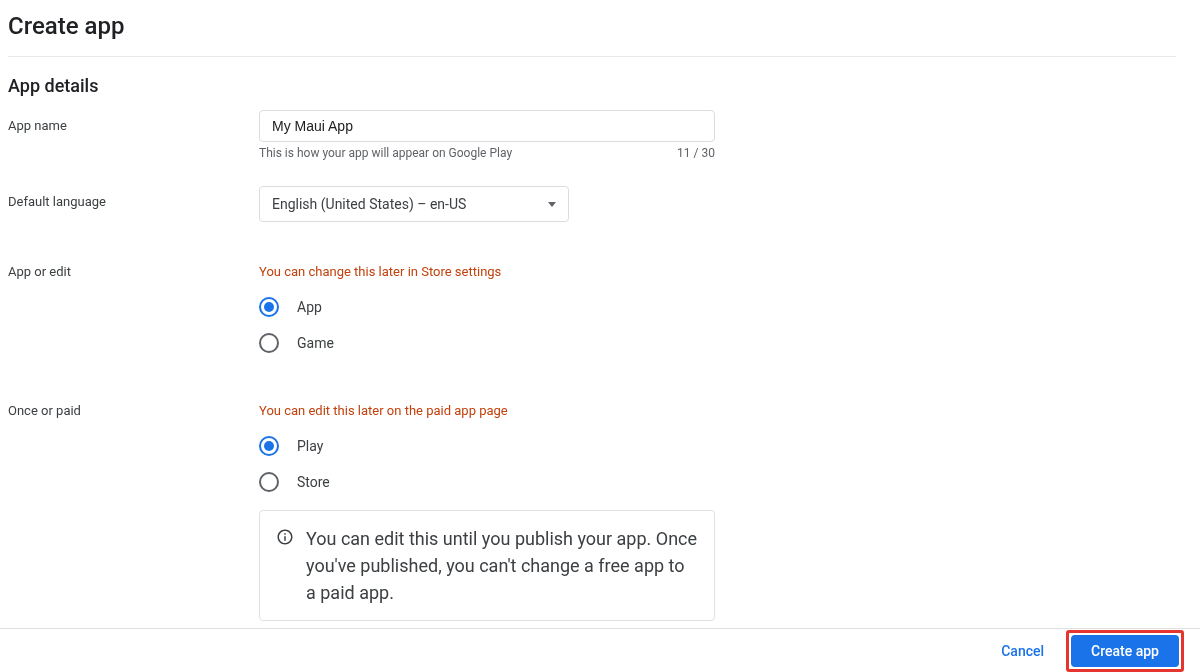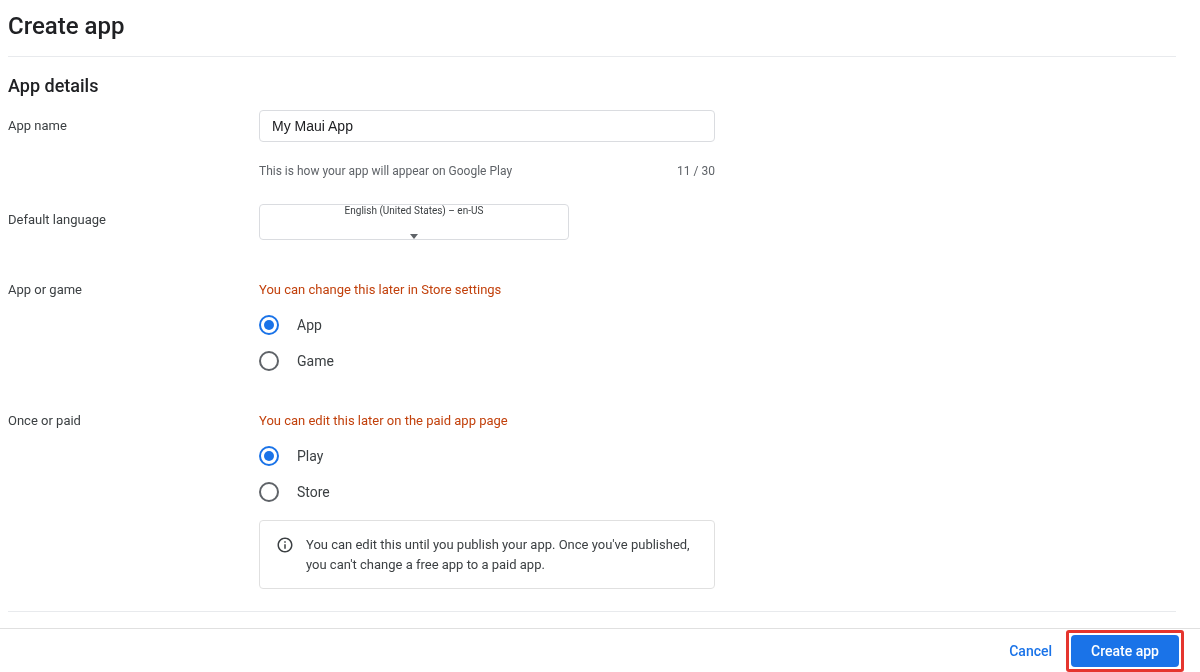--- a/index.html
+++ b/index.html
@@ -53,88 +53,87 @@
     border: 1px solid #dadce0;
     border-radius: 4px;
     font-size: 14px;
     color: #202124;
     outline: none;
   }
   .helper-row {
     width: 456px;
     display: flex;
     justify-content: space-between;
-    margin-top: 22px;
+    margin-top: 4px;
     font-size: 12px;
     color: #5f6368;
   }
   .select-box {
     width: 310px;
     height: 36px;
     border: 1px solid #dadce0;
     border-radius: 4px;
     display: flex;
     align-items: center;
     justify-content: space-between;
     padding: 0 12px;
-    font-size: 10px;
+    font-size: 14px;
     color: #3c4043;
     cursor: pointer;
-    flex-direction: column;
   }
   .caret {
     width: 0; height: 0;
     border-left: 4px solid transparent;
     border-right: 4px solid transparent;
     border-top: 5px solid #5f6368;
   }
   .hint-text { font-size: 13px; color: #c2410c; margin-bottom: 18px; }
   .radio-item { display: flex; align-items: center; margin-bottom: 16px; cursor: pointer; }
-  .radio-item:last-child { margin-bottom: 0; }
+  .radio-item:last-child { margin-bottom: 8px; }
   .radio-circle {
     width: 20px; height: 20px;
     border: 2px solid #5f6368;
     border-radius: 50%;
     margin-right: 18px;
     display: flex; align-items: center; justify-content: center;
   }
   .radio-circle.checked { border-color: #1a73e8; }
   .radio-circle.checked::after {
     content: ""; width: 10px; height: 10px; border-radius: 50%; background: #1a73e8;
   }
   .radio-label { font-size: 14px; color: #3c4043; }
   .info-box {
     width: 456px;
     border: 1px solid #e0e0e0;
     border-radius: 4px;
     padding: 14px 16px;
     display: flex;
     align-items: flex-start;
     margin-top: 18px;
-    font-size: 13px;
+    font-size: 18px;
     color: #3c4043;
     line-height: 1.5;
   }
   .info-icon {
     width: 18px; height: 18px; flex-shrink: 0; margin-right: 12px; margin-top: 1px;
   }
   .info-icon svg { width: 18px; height: 18px; fill: #3c4043; }
   .label-col.top { padding-top: 0; }
 
   .footer-bar {
     position: absolute;
     bottom: 0; left: 0; right: 0;
     height: 44px;
     border-top: 1px solid #e0e0e0;
     background: #fff;
     display: flex;
     align-items: center;
     justify-content: flex-end;
     padding-right: 16px;
-    gap: 4px;
+    gap: 12px;
   }
   .btn-text {
     font-family: "Google Sans", Roboto, Arial, sans-serif;
     font-size: 14px; font-weight: 500;
     color: #1a73e8; background: none; border: none;
     padding: 8px 10px; cursor: pointer;
   }
   .btn-primary {
     font-family: "Google Sans", Roboto, Arial, sans-serif;
     font-size: 14px; font-weight: 500;
@@ -172,21 +171,21 @@
     <div class="label-col">Default language</div>
     <div class="field-col">
       <div class="select-box">
         <span>English (United States) – en-US</span>
         <span class="caret"></span>
       </div>
     </div>
   </div>
 
   <div class="row" style="margin-bottom:42px;">
-    <div class="label-col top">App or game</div>
+    <div class="label-col top">App or edit</div>
     <div class="field-col">
       <div class="hint-text">You can change this later in Store settings</div>
       <div class="radio-item">
         <span class="radio-circle checked"></span>
         <span class="radio-label">App</span>
       </div>
       <div class="radio-item">
         <span class="radio-circle"></span>
         <span class="radio-label">Game</span>
       </div>

